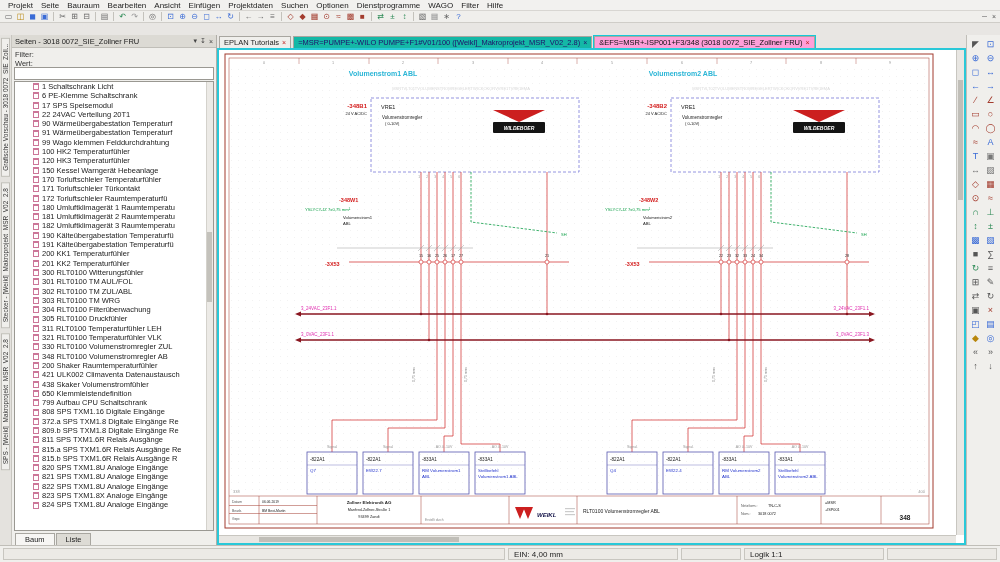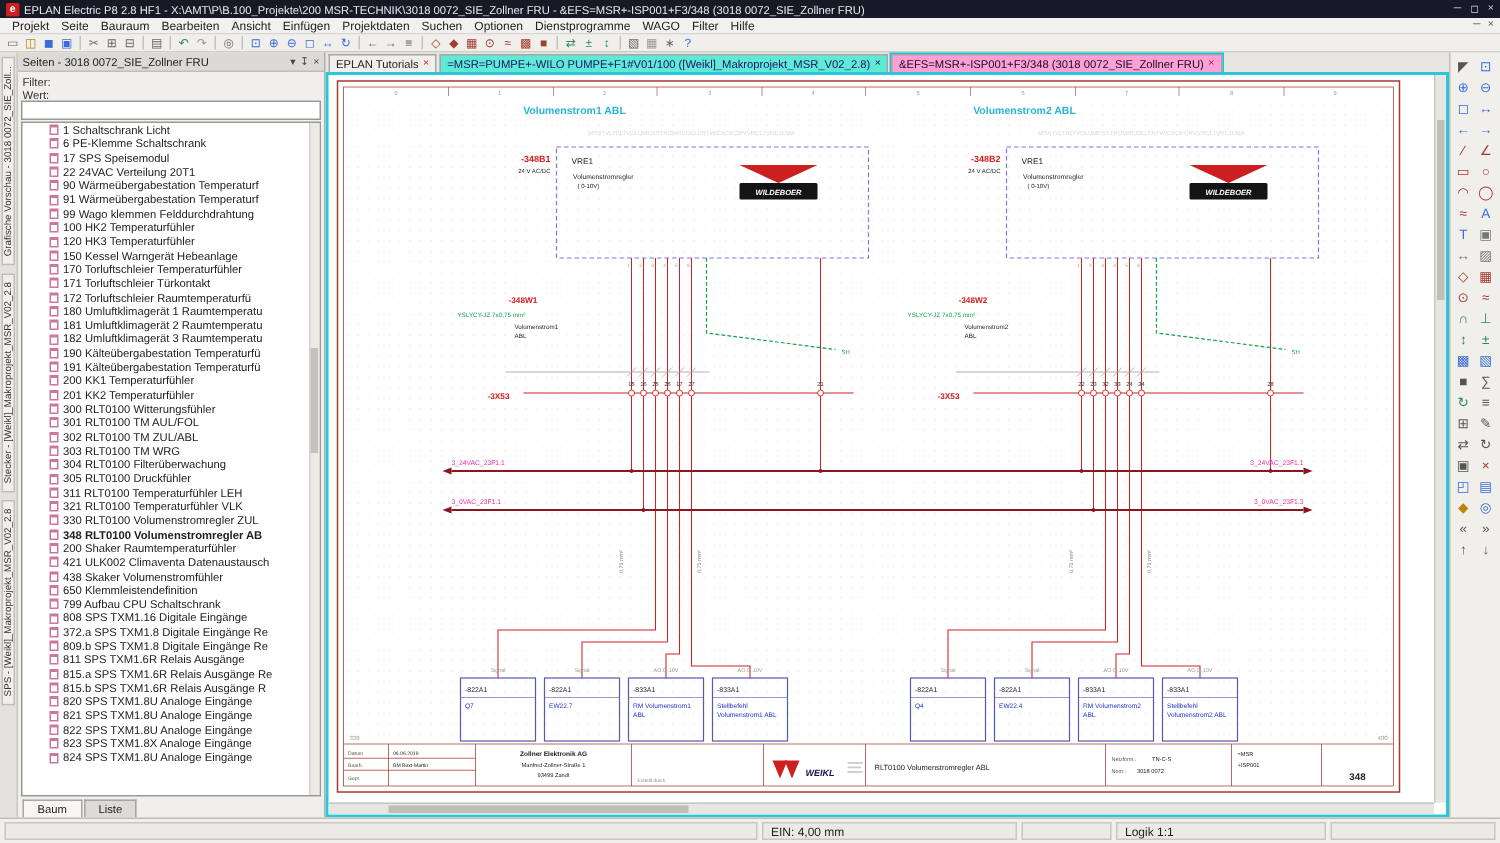--- a/index.html
+++ b/index.html
@@ -37,35 +37,35 @@
   .panel-selector{height:13px;margin:1px 2px 0;background:#fff;border:1px solid #9a9892;display:flex;align-items:center;font-size:7.5px;padding:0 3px;gap:2px}
   .panel-selector .lbl{flex:1;white-space:nowrap;overflow:hidden}
   .small-label{font-size:7.5px;color:#333;padding:2px 3px 0;height:9px}
   .combo-row{display:flex;gap:2px;margin:1px 2px 0;height:13px}
   .combo{flex:1;background:#fff;border:1px solid #9a9892;display:flex;align-items:center;font-size:7.5px;padding:0 3px;gap:2px}
   .combo .lbl{flex:1;white-space:nowrap;overflow:hidden}
   .mini-btn{width:14px;background:#e6e4e0;border:1px solid #9a9892;font-size:7px;text-align:center;line-height:11px}
   .wert-input{height:13px;margin:1px 2px 0;background:#fff;border:1px solid #9a9892;font-size:7.5px;padding:0 3px;width:calc(100% - 4px)}
   .tree{flex:1;background:#fff;border:1px solid #9a9892;margin:1px 2px;overflow:hidden;position:relative}
   .tree-item{height:9.3px;line-height:9.3px;display:flex;align-items:center;gap:3px;font-size:7.5px;white-space:nowrap;padding-left:18px;overflow:hidden}
-  .tree-item.sel .ti-label{font-weight:bold}
+  .tree-item.sel .ti-label{font-weight:normal}
   .page-ico{width:6px;height:7px;background:#fff;border:1px solid #cc7799;border-top-width:2px;flex:0 0 auto}
   .tree-scroll{position:absolute;right:0;top:0;bottom:0;width:7px;background:#eceae6;border-left:1px solid #d4d2cc;z-index:2}
   .tree-thumb{position:absolute;right:1px;top:150px;height:70px;width:5px;background:#c4c2bc}
   .panel-tabs{height:13px;display:flex;align-items:flex-end;padding:0 3px;gap:1px}
   .panel-tab{font-size:7.5px;padding:1px 9px;background:#dddbd5;border:1px solid #a8a6a0;border-bottom:none}
   .panel-tab.active{background:#f7f6f4;font-weight:normal}
 
   
   .editor{flex:1;display:flex;flex-direction:column;min-width:0}
   .tab-row{height:13px;display:flex;align-items:flex-end;gap:2px;padding:0 2px;position:relative}
   .etab{display:flex;align-items:center;gap:3px;font-size:7.5px;padding:1px 4px;border:1px solid #a8a6a0;border-bottom:none;background:#f0efec;white-space:nowrap;overflow:hidden;max-width:300px}
   .etab .etab-label{overflow:hidden;text-overflow:ellipsis}
   .etab .close{color:#c02020;font-size:7px}
-  .etab.tab-magenta{background:#5eead4;color:#20106a}
+  .etab.tab-magenta{background:#14b8a6;color:#20106a}
   .etab.tab-magenta .close{color:#20106a}
   .etab.tab-active{background:#ff9fd9;color:#111;outline:1.5px solid #15c8d8}
   .tab-overflow{margin-left:auto;font-size:7px;color:#444;padding:0 3px}
   .canvas{flex:1;position:relative;background:#fff;border:2px solid #29c8d8;overflow:hidden}
   .canvas svg{position:absolute;left:2px;top:2px}
   .v-scroll{position:absolute;top:0;bottom:8px;right:0;width:8px;background:#e8e6e2;border-left:1px solid #c8c6c0}
   .v-scroll .thumb{position:absolute;left:1px;right:1px;top:30px;height:120px;background:#c0beb8}
   .h-scroll{position:absolute;left:0;right:8px;bottom:0;height:8px;background:#e8e6e2;border-top:1px solid #c8c6c0}
   .h-scroll .thumb{position:absolute;top:1px;bottom:1px;left:40px;width:200px;background:#c0beb8}
 
@@ -95,29 +95,20 @@
   .d{fill:#8a1620}
   .wedge{fill:#cc1f1f}
   .banner{fill:#141414}
   .graymark{fill:#ccc}
 </style>
 </head>
 <body>
 
 <div id="app">
 
-  <div class="titlebar">
-    <span class="app-logo">e</span>
-    <span class="title-text">EPLAN Electric P8 2.8 HF1 - X:\AMT\P\B.100_Projekte\200 MSR-TECHNIK\3018 0072_SIE_Zollner FRU - &amp;EFS=MSR+-ISP001+F3/348 (3018 0072_SIE_Zollner FRU)</span>
-    <span class="win-controls">
-      <span>─</span>
-      <span>◻</span>
-      <span>×</span>
-    </span>
-  </div>
 
   <div class="menubar">
 
   <span class="menu-item">Projekt</span>
       <span class="menu-item">Seite</span>
       <span class="menu-item">Bauraum</span>
       <span class="menu-item">Bearbeiten</span>
       <span class="menu-item">Ansicht</span>
       <span class="menu-item">Einfügen</span>
       <span class="menu-item">Projektdaten</span>

